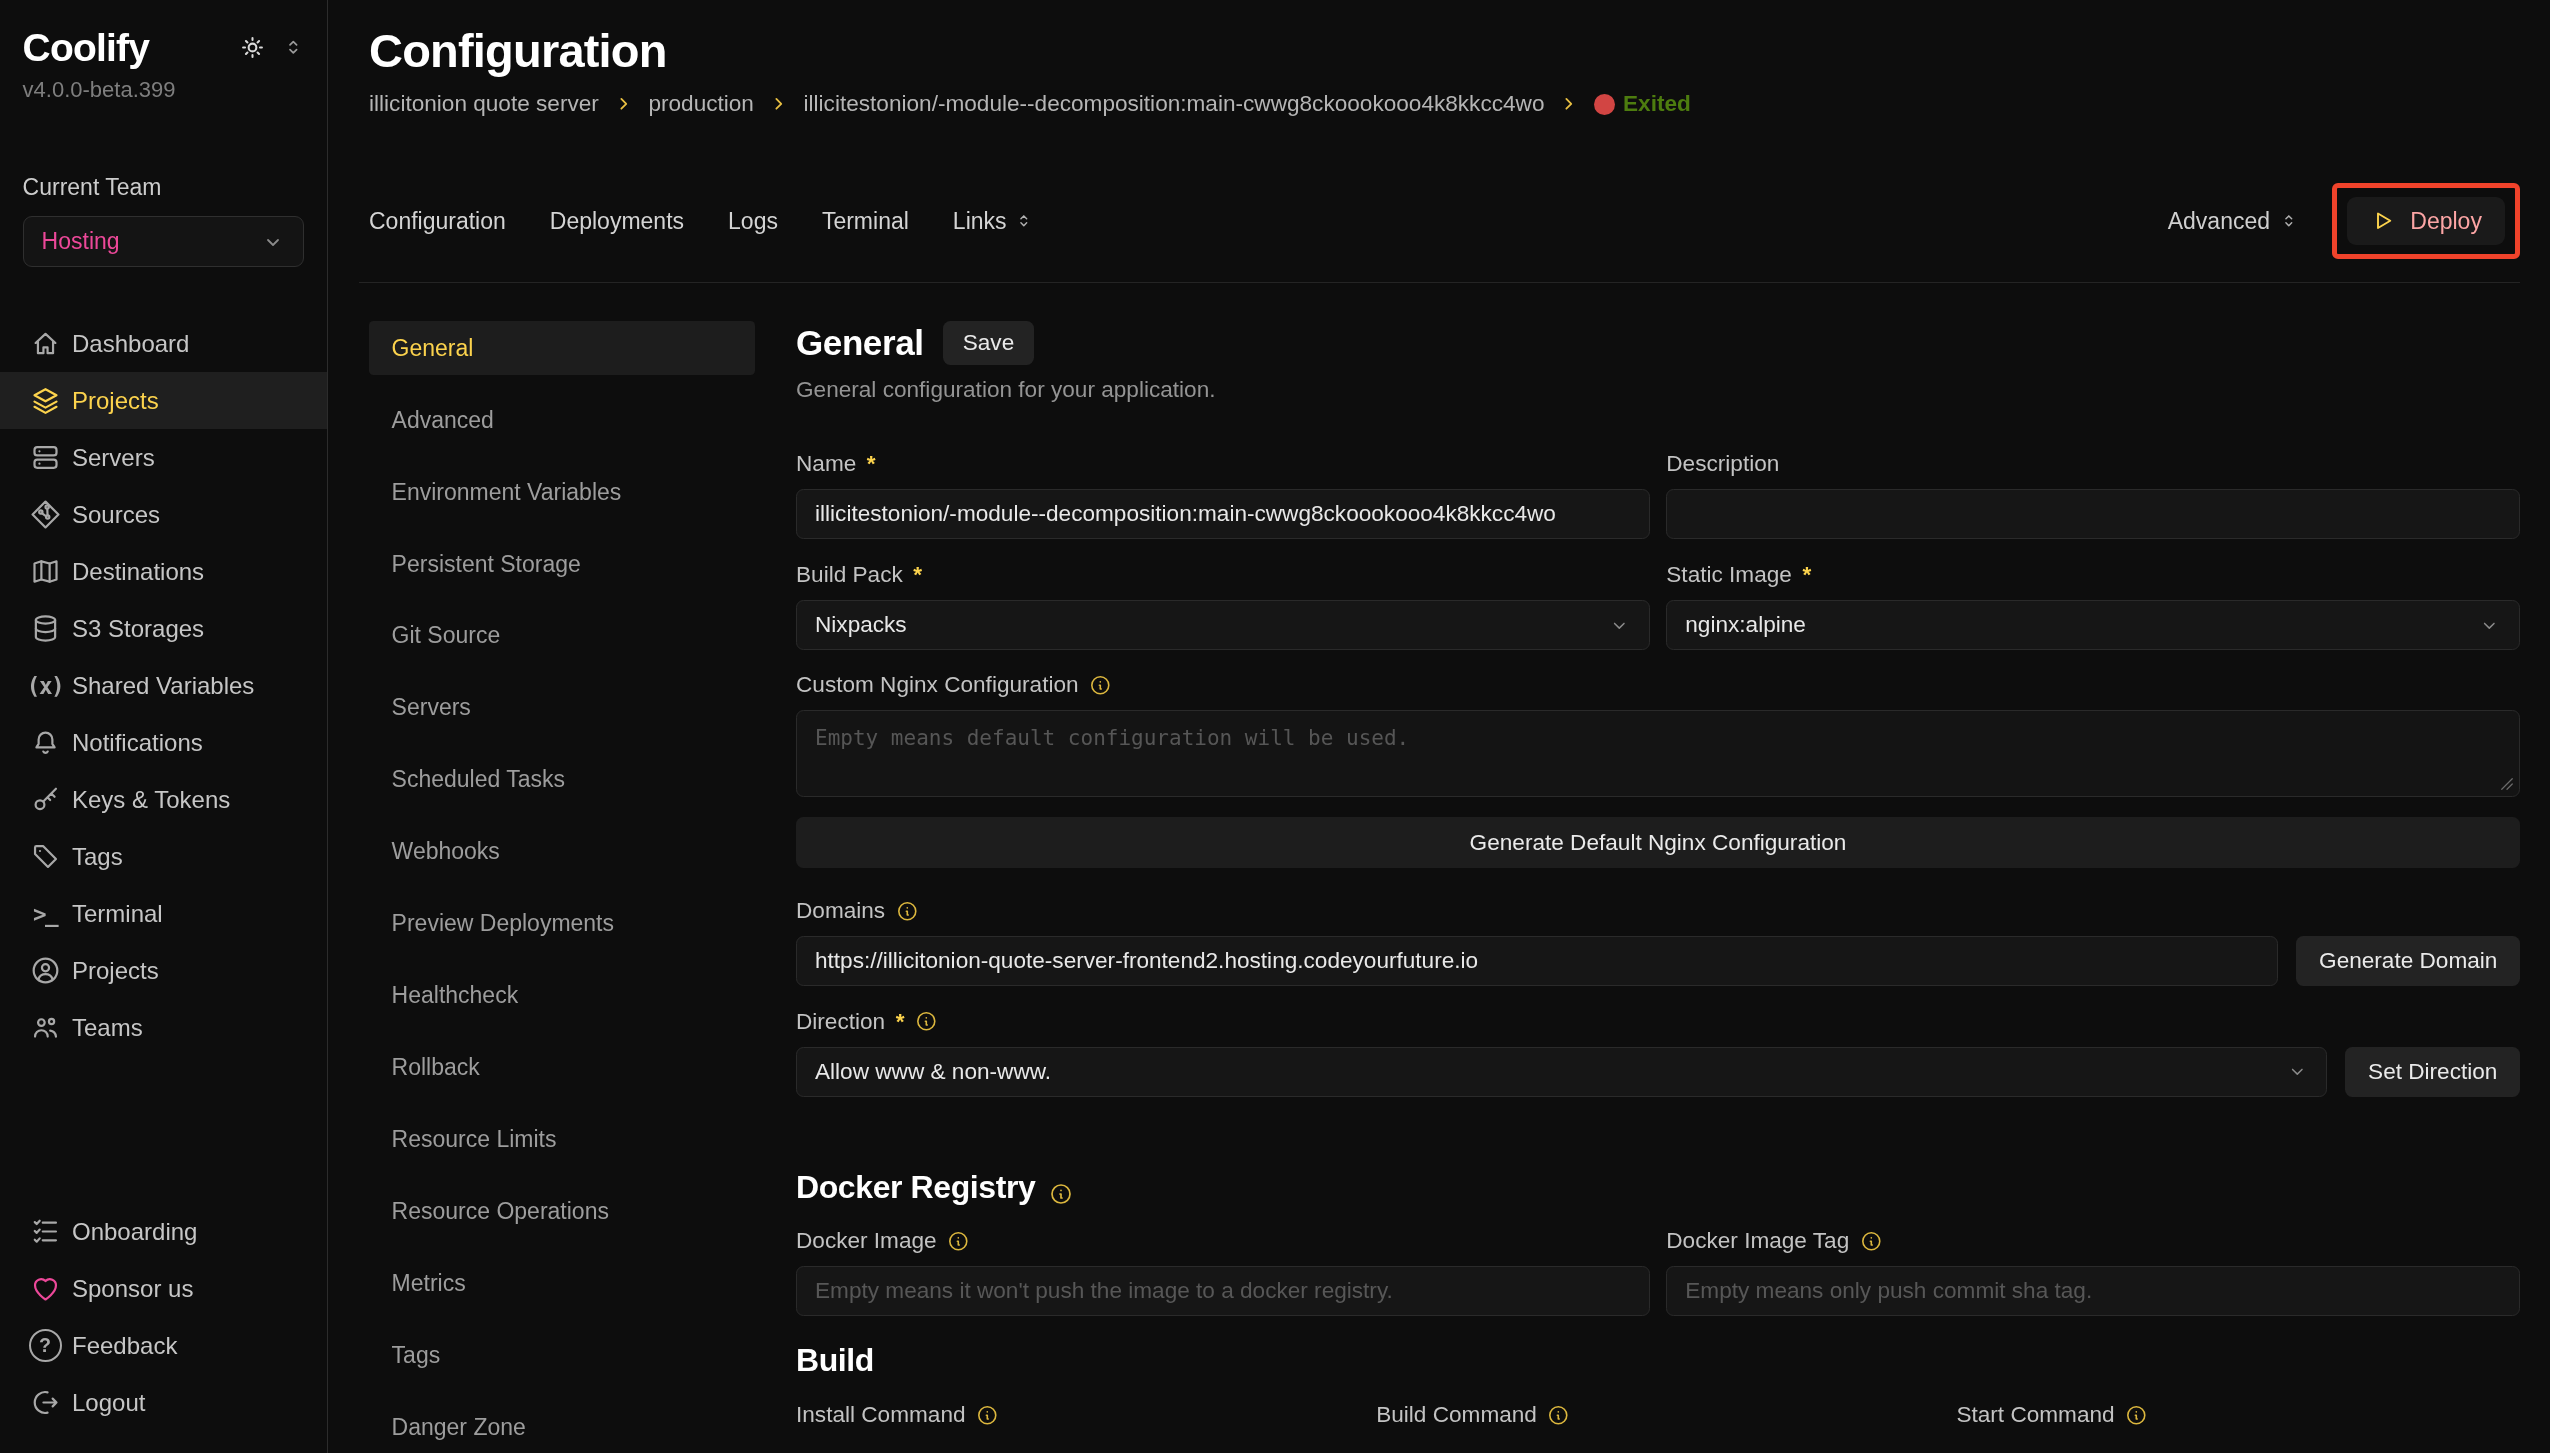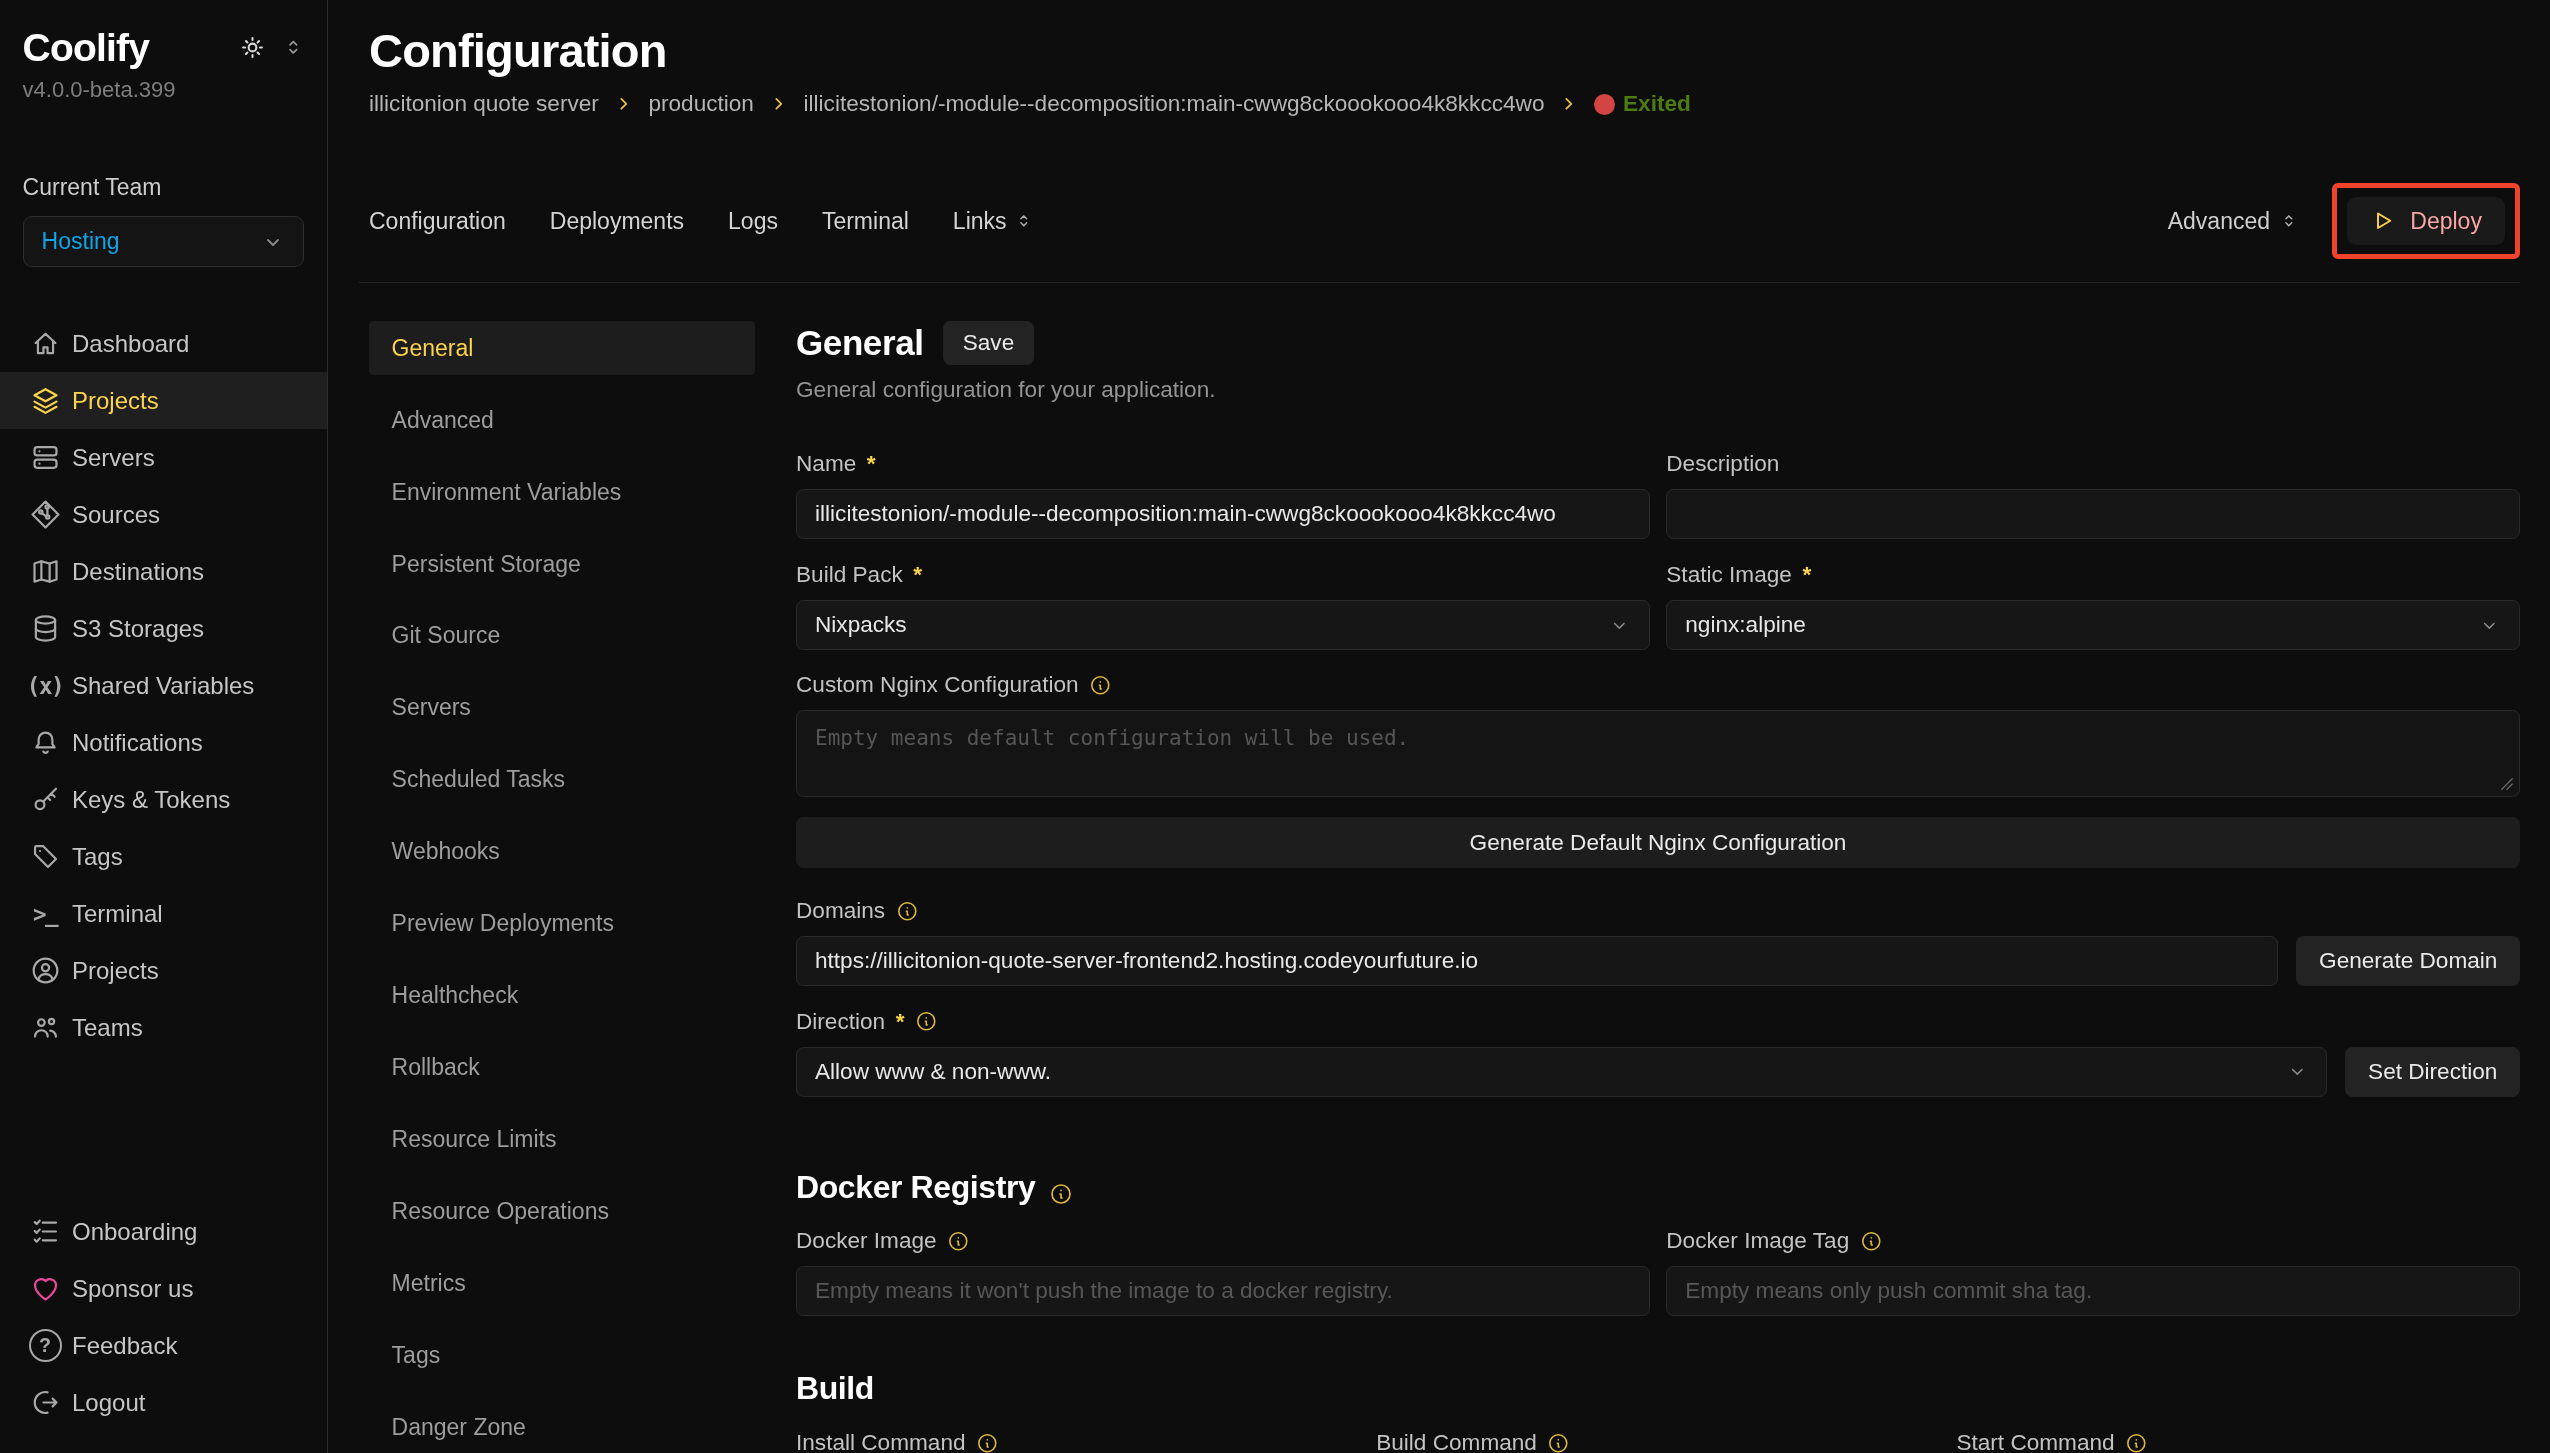--- a/index.html
+++ b/index.html
@@ -24,21 +24,21 @@
   .logo-row { display: flex; align-items: center; justify-content: space-between; }
   .logo { font-size: 39px; font-weight: 800; color: #ffffff; letter-spacing: -0.8px; cursor: pointer; }
   .head-icons { display: flex; align-items: center; gap: 15px; color: #d9d9d9; }
   .head-icons .small { color: #9a9a9a; }
   .version { margin-top: 7.5px; font-size: 22px; color: #7e7e7e; }
   .team-label { margin-top: 71px; font-size: 23px; color: #cccccc; }
   .team-select {
     margin-top: 15px; height: 51px; width: 100%;
     background: #141414; border: 1.5px solid #2f2f2f; border-radius: 9px;
     display: flex; align-items: center; justify-content: space-between;
-    padding: 0 18px; font-size: 23px; color: #0ea5e9; cursor: pointer;
+    padding: 0 18px; font-size: 23px; color: #ec4899; cursor: pointer;
   }
   .side-nav { margin-top: 48px; display: flex; flex-direction: column; }
   .side-nav.bottom { margin-top: auto; }
   .nav-item {
     display: flex; align-items: center; gap: 9px;
     height: 57px; padding-left: 27px;
     font-size: 24px; color: #c6c6c6; cursor: pointer; white-space: nowrap;
   }
   .nav-item .nav-icon { width: 36px; display: flex; justify-content: center; color: #a8a8a8; }
   .nav-item.active { background: #1f1f1f; color: #fcd34d; }
@@ -124,21 +124,21 @@
     margin-top: 19.6px; width: 100%; height: 51px;
     background: #1d1d1d; border: none; border-radius: 7.5px;
     color: #eaeaea; font-size: 22.6px; font-family: inherit; cursor: pointer;
   }
   .row-with-btn { display: flex; gap: 18px; align-items: stretch; }
   .row-with-btn .flex1 { flex: 1; min-width: 0; }
 
   .mt-fields { margin-top: 48px; }
   .mt-row { margin-top: 22.6px; }
   .mt-sec { margin-top: 72px; }
-  .mt-sec2 { margin-top: 54px; }
+  .mt-sec2 { margin-top: 26px; }
   .mt-inner { margin-top: 22.6px; }
 </style>
 </head>
 <body>
 
 <div class="app">
 
   <aside class="sidebar">
     <div class="side-head">
       <div class="logo-row">

